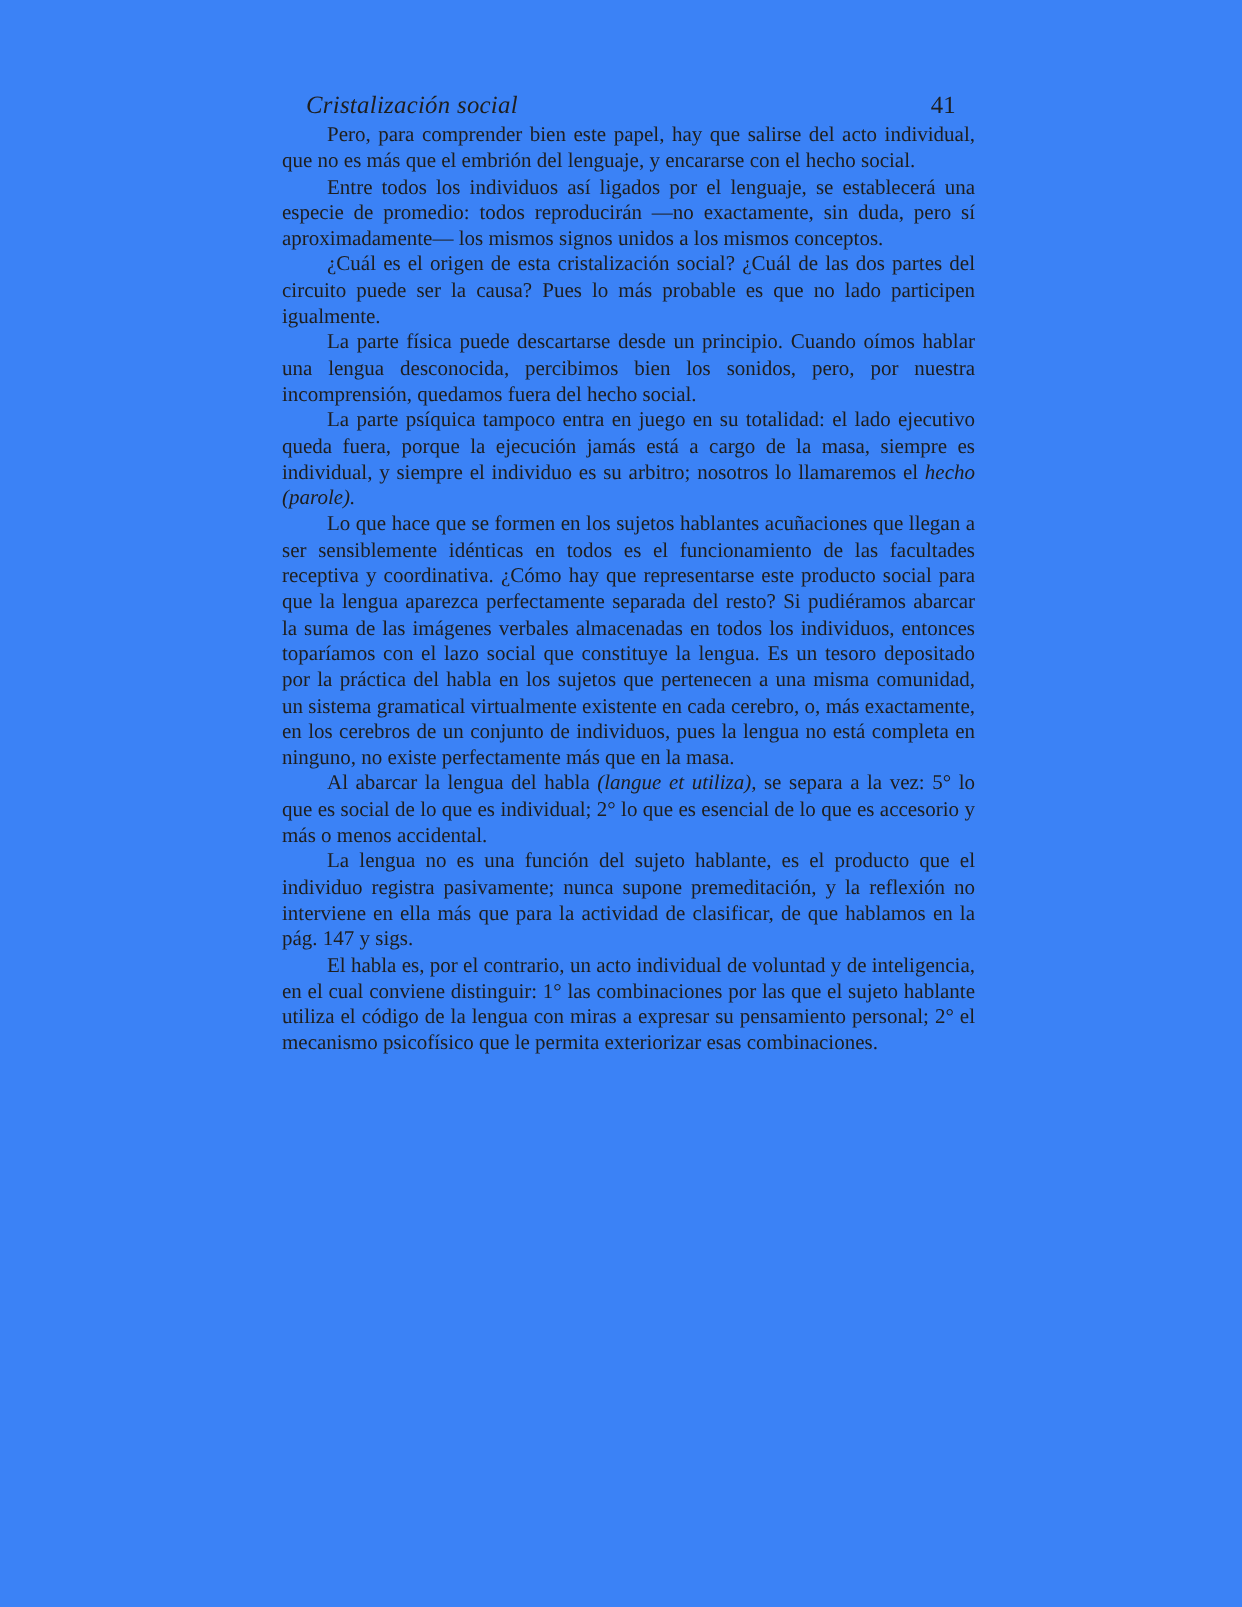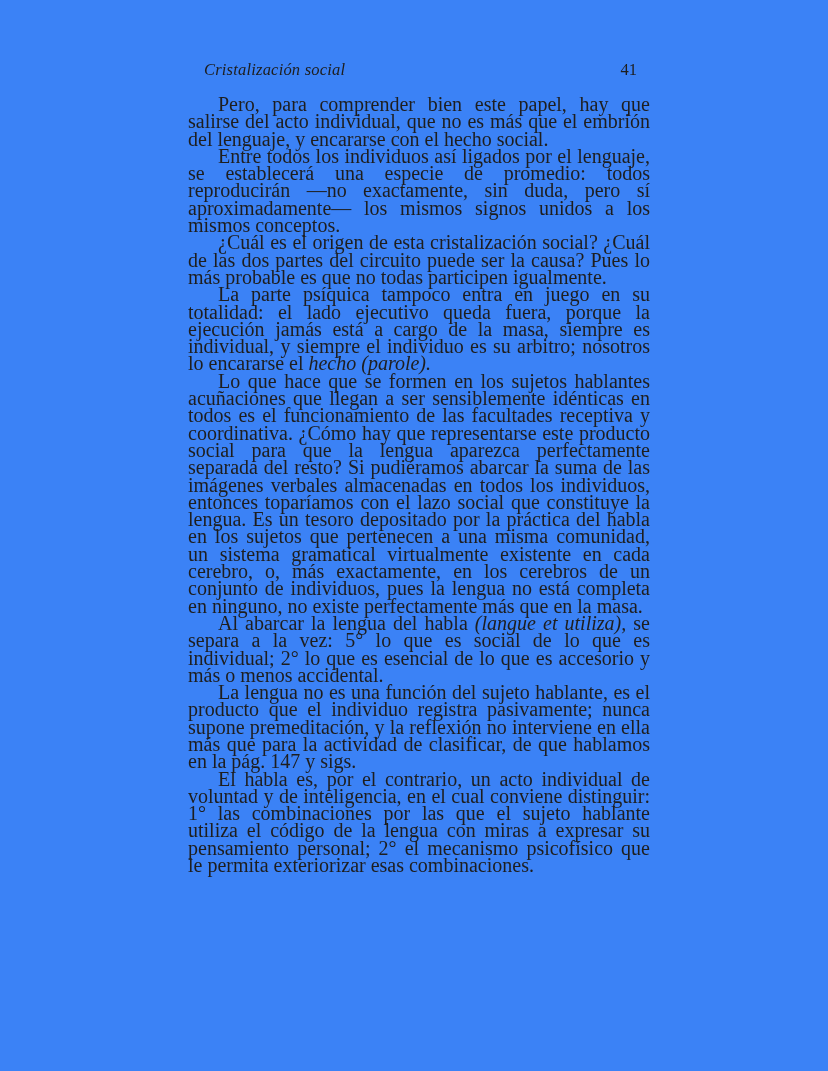--- a/index.html
+++ b/index.html
@@ -31,23 +31,23 @@
     font-style: italic;
     padding-left: 16px;
     letter-spacing: 0.2px;
   }
   .head-page {
     padding-right: 13px;
   }
   .body-text {
     position: absolute;
     left: 188px;
-    top: 96px;
+    top: 82px;
     width: 462px;
-    font-size: 20px;
+    font-size: 14px;
     line-height: 17.3px;
     text-align: justify;
     hyphens: auto;
     -webkit-hyphens: auto;
   }
   .body-text p {
     margin: 0;
     padding: 0;
     text-indent: 30px;
   }
@@ -59,20 +59,21 @@
 <body>
 
 <div class="page">
   <div class="running-head">
     <span class="head-title">Cristalización social</span>
     <span class="head-page">41</span>
   </div>
   <div class="body-text">
       <p><span>Pero, para comprender bien este papel, hay que salirse del acto individual, que no es más que el embrión del lenguaje, y encararse con el hecho social.</span></p>
       <p><span>Entre todos los individuos así ligados por el lenguaje, se establecerá una especie de promedio: todos reproducirán —no exactamente, sin duda, pero sí aproximadamente— los mismos signos unidos a los mismos conceptos.</span></p>
-      <p><span>¿Cuál es el origen de esta cristalización social? ¿Cuál de las dos partes del circuito puede ser la causa? Pues lo más probable es que no todas participen igualmente.</span></p>
-      <p><span>La parte psíquica tampoco entra en juego en su totalidad: el lado ejecutivo queda fuera, porque la ejecución jamás está a cargo de la masa, siempre es individual, y siempre el individuo es su arbitro; nosotros lo encararse el </span><em>hecho (parole).</em></p>
+      <p><span>¿Cuál es el origen de esta cristalización social? ¿Cuál de las dos partes del circuito puede ser la causa? Pues lo más probable es que no lado participen igualmente.</span></p>
+      <p><span>La parte física puede descartarse desde un principio. Cuando oímos hablar una lengua desconocida, percibimos bien los sonidos, pero, por nuestra incomprensión, quedamos fuera del hecho social.</span></p>
+      <p><span>La parte psíquica tampoco entra en juego en su totalidad: el lado ejecutivo queda fuera, porque la ejecución jamás está a cargo de la masa, siempre es individual, y siempre el individuo es su arbitro; nosotros lo llamaremos el </span><em>hecho (parole).</em></p>
       <p><span>Lo que hace que se formen en los sujetos hablantes acuñaciones que llegan a ser sensiblemente idénticas en todos es el funcionamiento de las facultades receptiva y coordinativa. ¿Cómo hay que representarse este producto social para que la lengua aparezca perfectamente separada del resto? Si pudiéramos abarcar la suma de las imágenes verbales almacenadas en todos los individuos, entonces toparíamos con el lazo social que constituye la lengua. Es un tesoro depositado por la práctica del habla en los sujetos que pertenecen a una misma comunidad, un sistema gramatical virtualmente existente en cada cerebro, o, más exactamente, en los cerebros de un conjunto de individuos, pues la lengua no está completa en ninguno, no existe perfectamente más que en la masa.</span></p>
       <p><span>Al abarcar la lengua del habla </span><em>(langue et utiliza),</em><span> se separa a la vez: 5° lo que es social de lo que es individual; 2° lo que es esencial de lo que es accesorio y más o menos accidental.</span></p>
       <p><span>La lengua no es una función del sujeto hablante, es el producto que el individuo registra pasivamente; nunca supone premeditación, y la reflexión no interviene en ella más que para la actividad de clasificar, de que hablamos en la pág. 147 y sigs.</span></p>
       <p><span>El habla es, por el contrario, un acto individual de voluntad y de inteligencia, en el cual conviene distinguir: 1° las combinaciones por las que el sujeto hablante utiliza el código de la lengua con miras a expresar su pensamiento personal; 2° el mecanismo psicofísico que le permita exteriorizar esas combinaciones.</span></p>
     </div>
 </div>
 
 </body></html>

